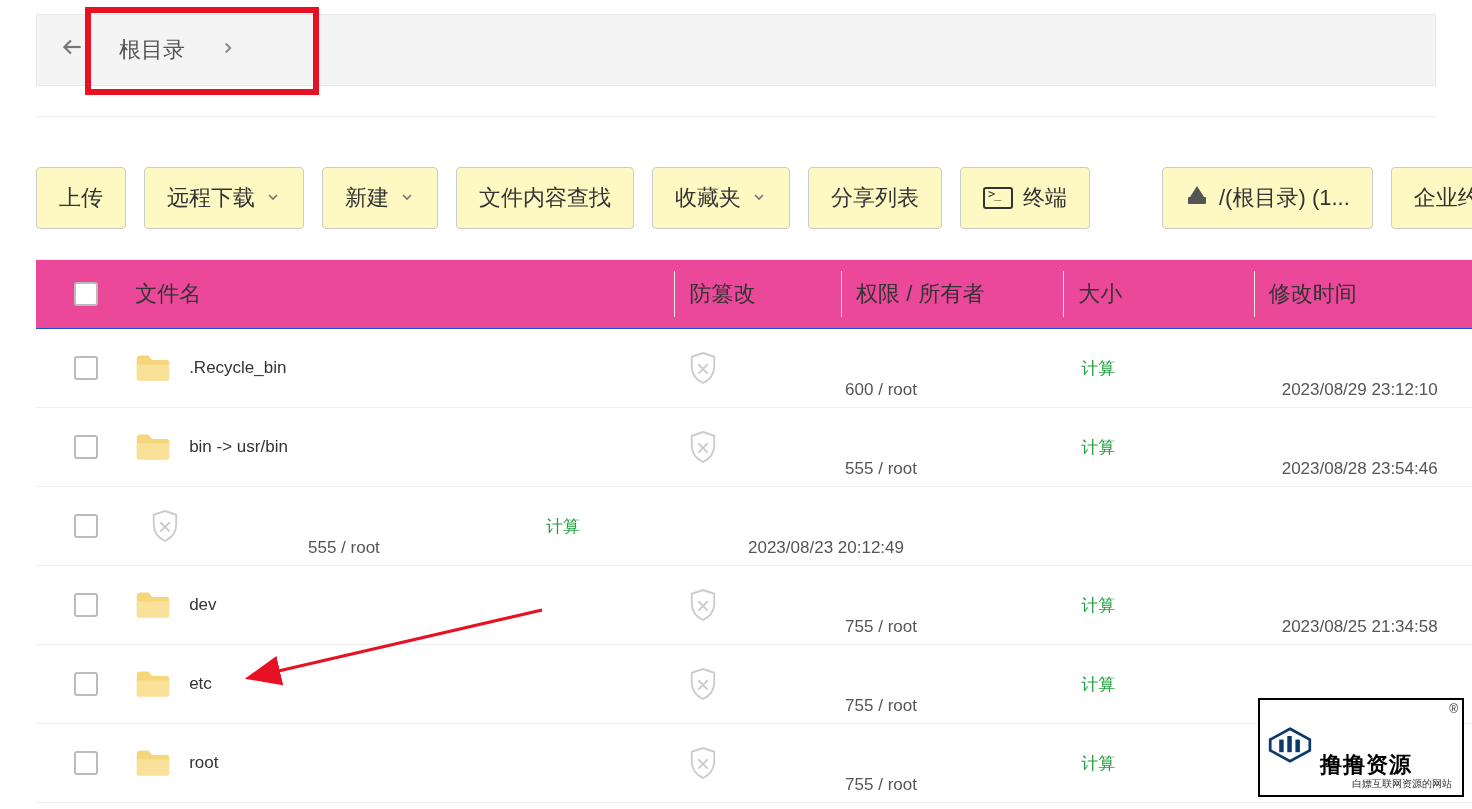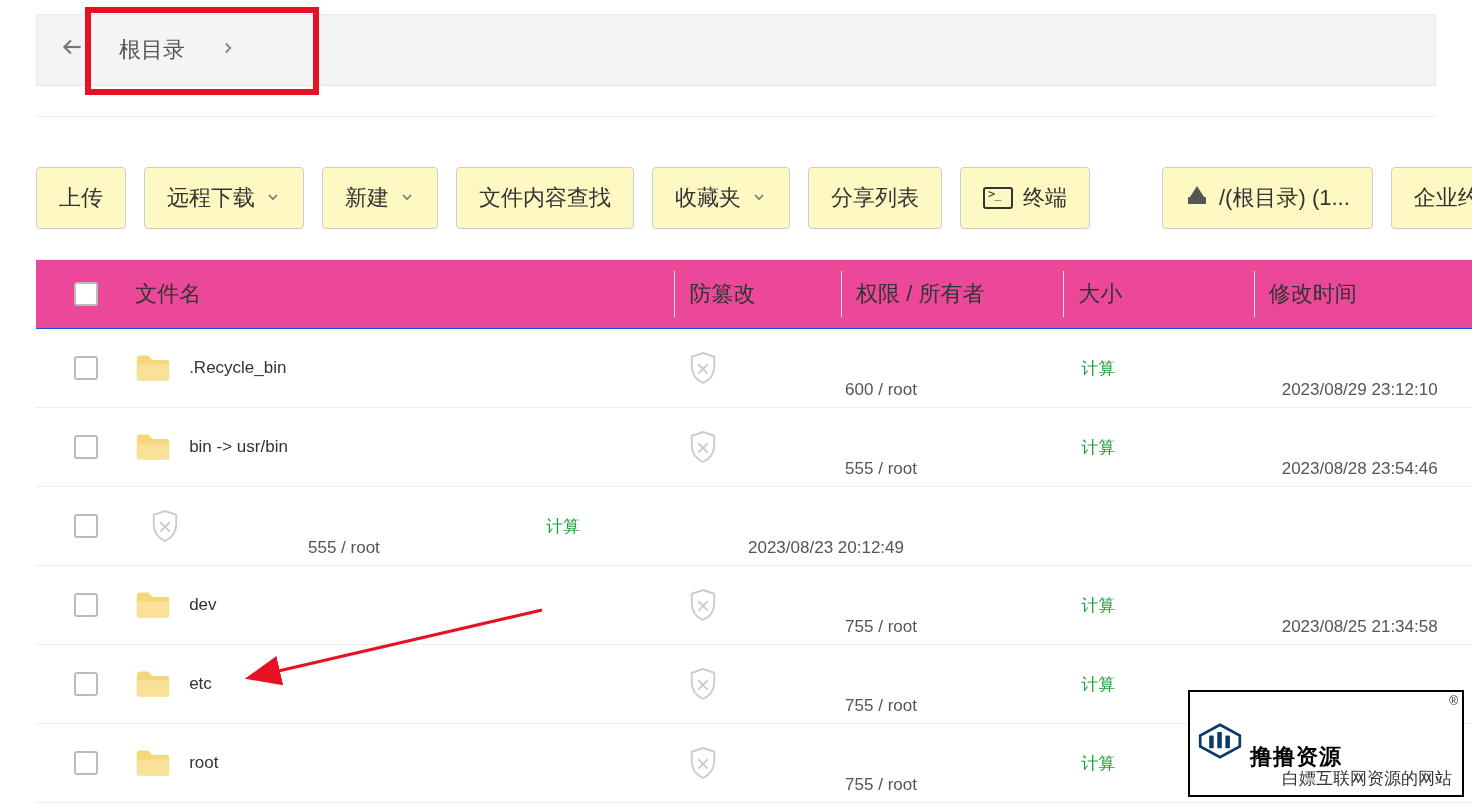--- a/index.html
+++ b/index.html
@@ -261,21 +261,21 @@
     font-size: 12px;
     margin-top: 48px;
   }
   .watermark .wm-title {
     font-size: 22px;
     font-weight: 700;
     color:#000;
     letter-spacing:1px;
   }
   .watermark .wm-sub {
-    font-size:17px;
+    font-size:10px;
     color:#333;
     padding-left:32px;
   }
   .watermark .reg {
     position:absolute;
     top:2px; right:4px;
     font-size:12px;
   }
 </style>
 </head>

